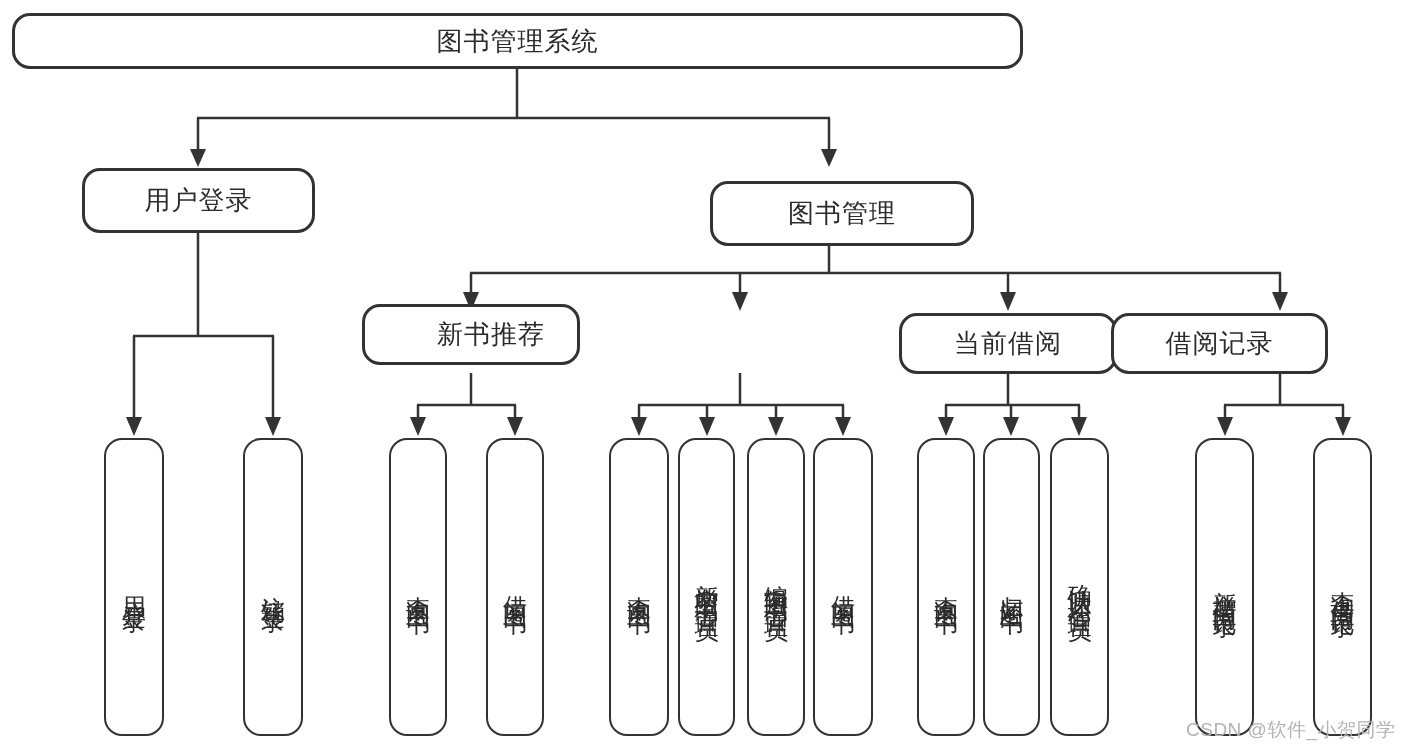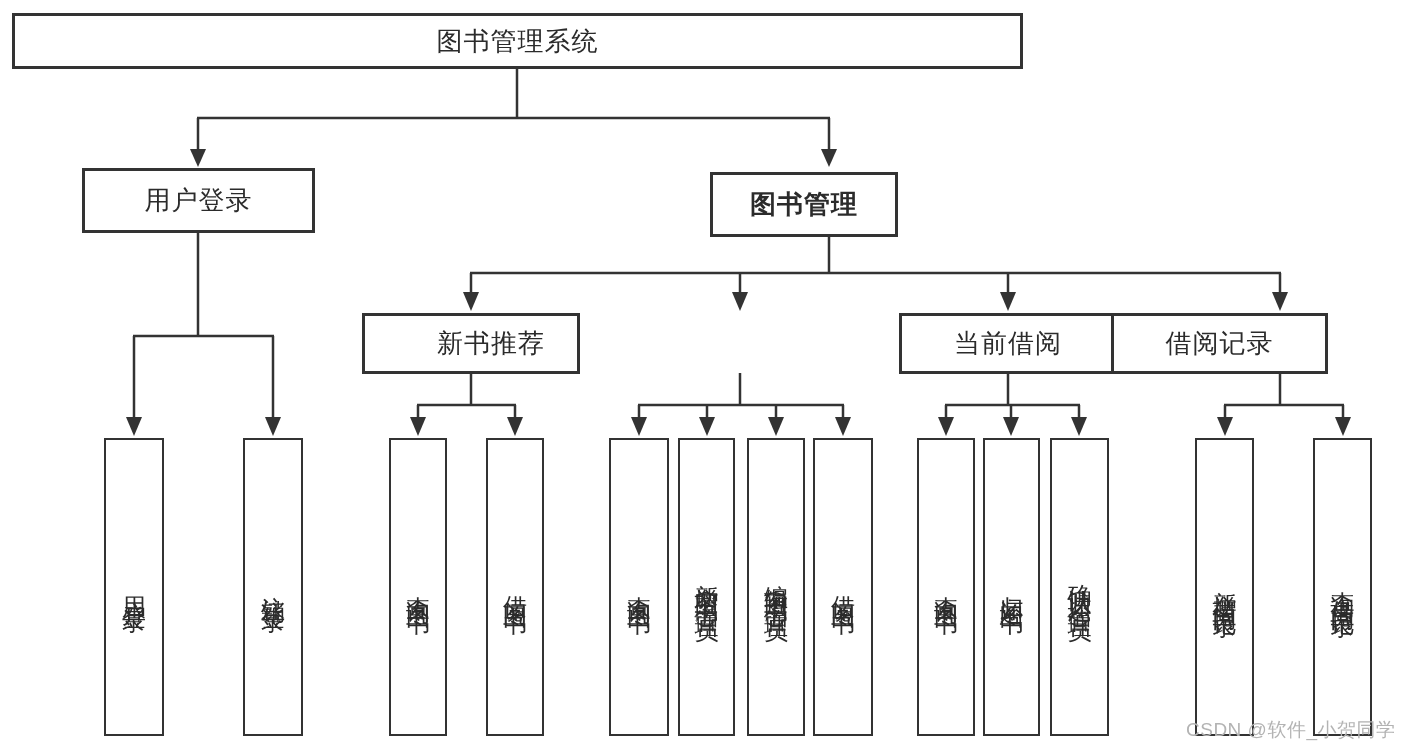--- a/index.html
+++ b/index.html
@@ -19,20 +19,21 @@
   .wires{position:absolute;left:0;top:0;z-index:1;}
   .wires line{stroke:var(--line);stroke-width:2.5px;}
   .wires polygon{fill:var(--line);stroke:none;}
   .node{
     position:absolute;
     box-sizing:border-box;
     background:#fff;
     display:flex;align-items:center;justify-content:center;
     color:var(--text);
     z-index:2;
+    border-radius:18px;
   }
   .h-node{
     border:3px solid var(--line);
     font-size:26px;
     letter-spacing:1px;
     white-space:nowrap;
   }
   .root-node{font-size:26px;}
   .v-node{
     border:2px solid var(--line);
@@ -130,23 +131,23 @@
       <line x1="1225" y1="405" x2="1225" y2="417"></line>
       <polygon points="1217,417 1233,417 1225,436"></polygon>
       <line x1="1343" y1="405" x2="1343" y2="417"></line>
       <polygon points="1335,417 1351,417 1343,436"></polygon>
     </g>
   </svg>
 
   <div class="node h-node root-node" style="left:12px;top:13px;width:1011px;height:56px;">图书管理系统</div>
 
   <div class="node h-node" style="left:82px;top:168px;width:233px;height:65px;">用户登录</div>
-  <div class="node h-node" style="left:710px;top:172px;width:188px;height:65px;font-weight:bold;">图书管理</div>
+  <div class="node h-node" style="left:710px;top:181px;width:264px;height:65px;">图书管理</div>
 
-  <div class="node h-node" style="left:362px;top:313px;width:218px;height:61px;padding-left:40px;">新书推荐</div>
+  <div class="node h-node" style="left:362px;top:304px;width:218px;height:61px;padding-left:40px;">新书推荐</div>
   <div class="node h-node" style="left:899px;top:313px;width:218px;height:61px;text-align:right;">当前借阅</div>
   <div class="node h-node" style="left:1111px;top:313px;width:217px;height:61px;">借阅记录</div>
 
   <div class="node v-node" style="left:104px;width:60px;">用户登录</div>
   <div class="node v-node" style="left:243px;width:60px;">注销登录</div>
 
   <div class="node v-node" style="left:389px;width:58px;">查询图书</div>
   <div class="node v-node" style="left:486px;width:58px;">借阅图书</div>
 
   <div class="node v-node" style="left:609px;width:60px;">查询图书</div>

